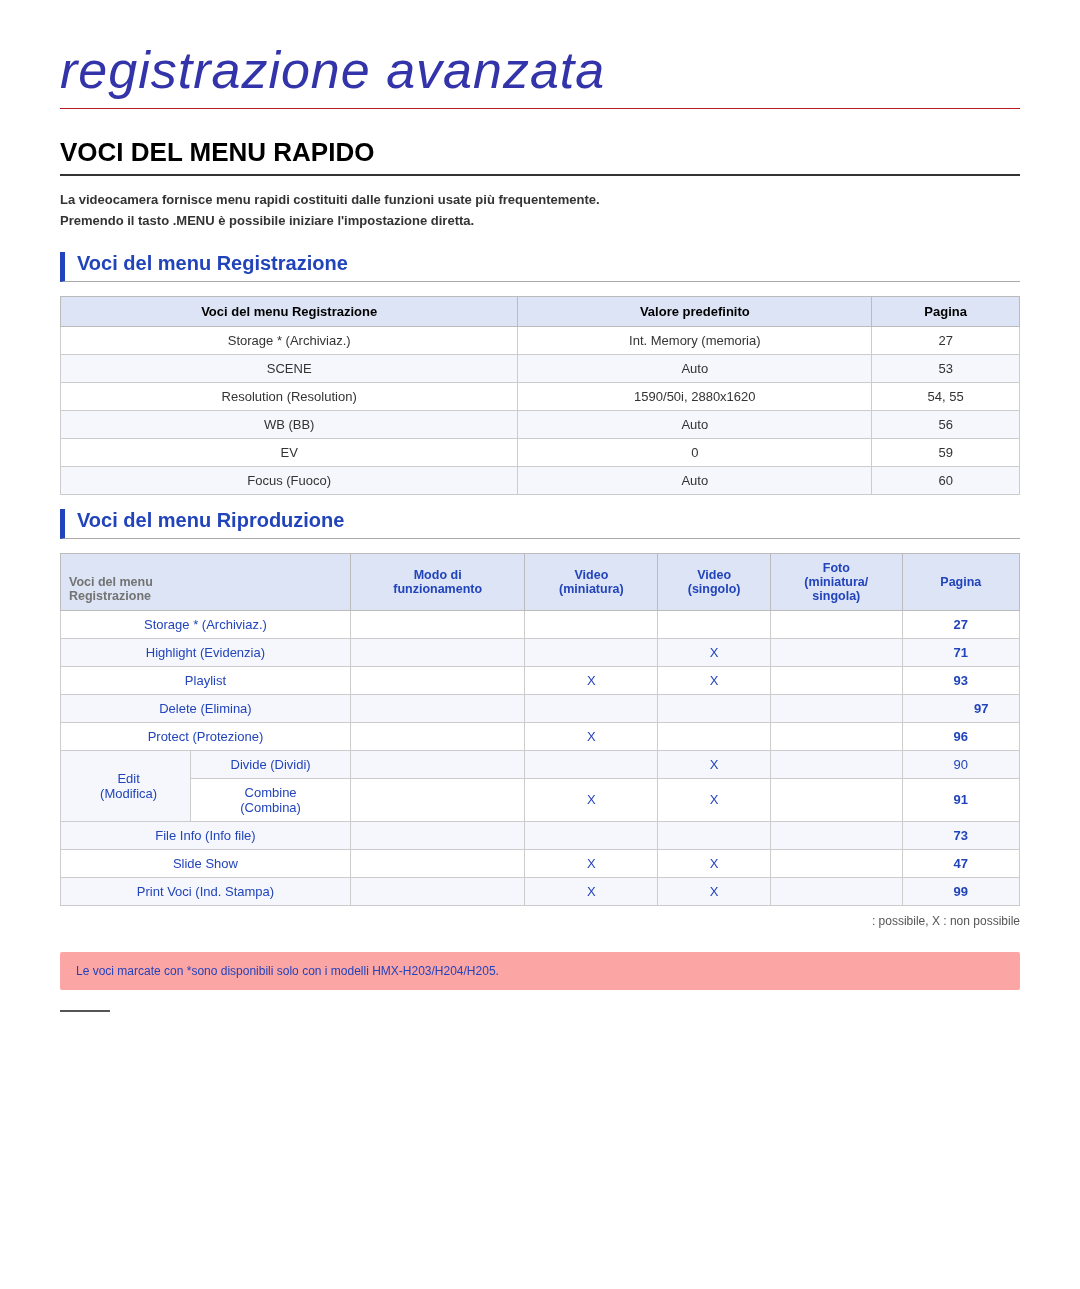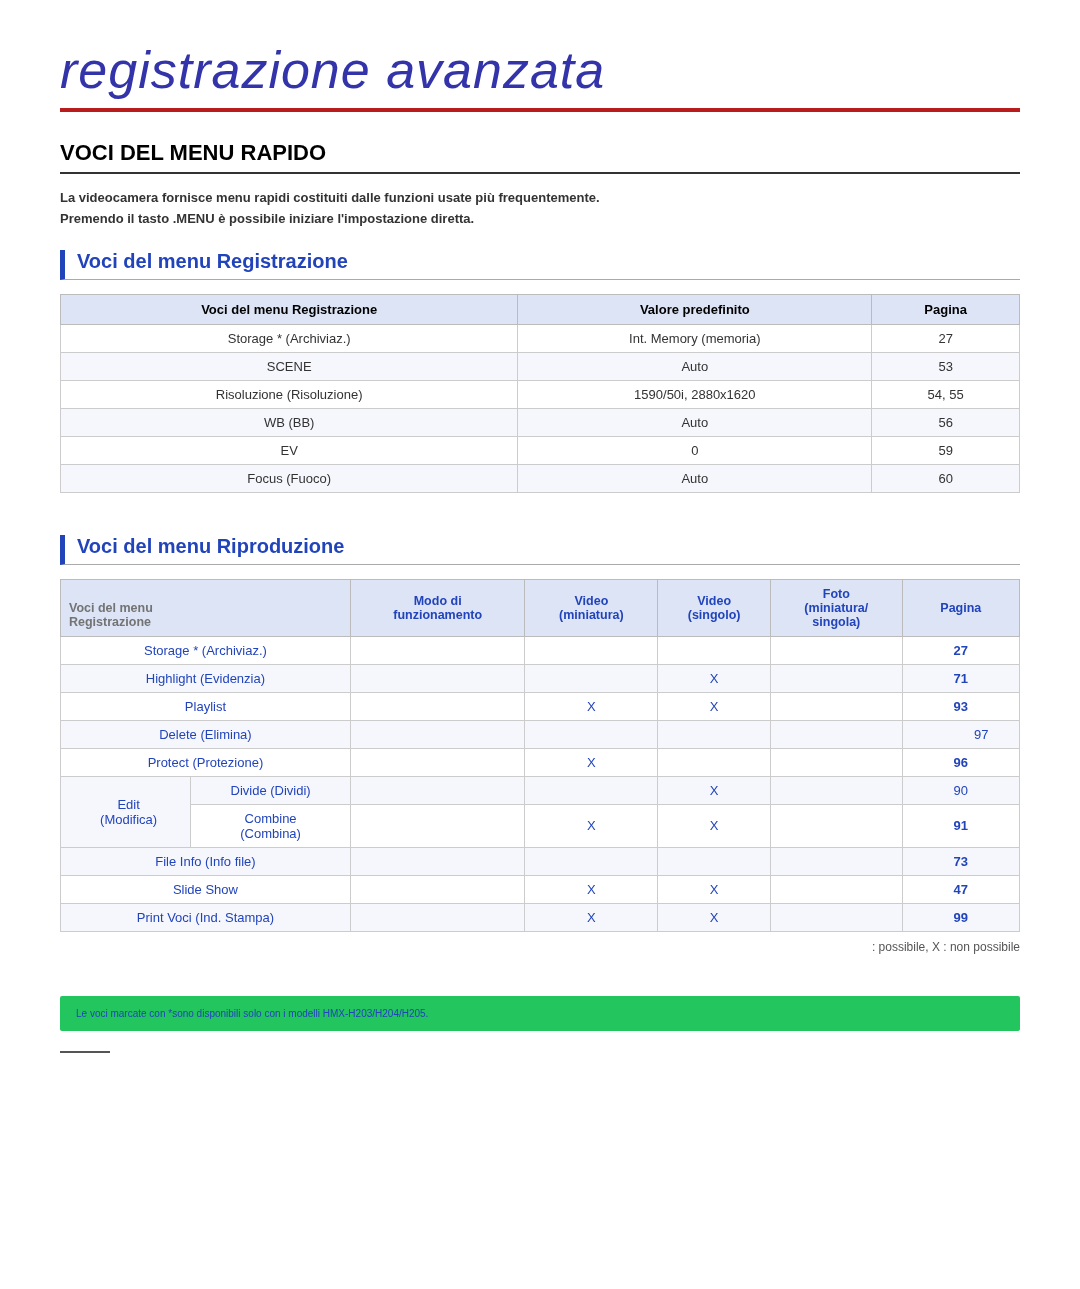--- a/index.html
+++ b/index.html
@@ -14,29 +14,29 @@
       font-size: 14px;
       color: #333;
       padding: 40px 60px;
       max-width: 1080px;
     }
 
     .page-title {
       font-size: 52px;
       font-weight: 300;
       color: #3333aa;
-      border-bottom: 4px solid #b91c1c;
+      border-bottom: 1px solid #b91c1c;
       padding-bottom: 8px;
       margin-bottom: 28px;
       font-style: italic;
       letter-spacing: 1px;
     }
 
     .section-title-main {
-      font-size: 22px;
+      font-size: 26px;
       font-weight: 900;
       color: #000;
       border-bottom: 2px solid #333;
       padding-bottom: 6px;
       margin-bottom: 14px;
     }
 
     .section-description {
       font-size: 13px;
       color: #333;
@@ -53,21 +53,21 @@
       font-weight: bold;
       color: #2244bb;
       border-bottom: 1px solid #aaa;
       padding-bottom: 6px;
       margin-bottom: 14px;
       padding-left: 12px;
       border-left: 5px solid #2244bb;
     }
 
     .subsection-block {
-      margin-bottom: 42px;
+      margin-bottom: 14px;
     }
 
     table {
       width: 100%;
       border-collapse: collapse;
       font-size: 13px;
       margin-bottom: 8px;
     }
 
     
@@ -125,23 +125,23 @@
 
     .note-text {
       text-align: right;
       font-size: 12px;
       color: #555;
       margin-top: 4px;
       margin-bottom: 12px;
     }
 
     .footnote-box {
-      background: #22c55e;
+      background: #fca5a5;
       padding: 12px 16px;
-      font-size: 10px;
+      font-size: 12px;
       color: #2244bb;
       margin-top: 24px;
       border-radius: 2px;
     }
 
     .bottom-line {
       border-top: 2px solid #555;
       margin-top: 20px;
       width: 50px;
     }
@@ -173,21 +173,21 @@
           <td>Storage * (Archiviaz.)</td>
           <td>Int. Memory (memoria)</td>
           <td>27</td>
         </tr>
         <tr>
           <td>SCENE</td>
           <td>Auto</td>
           <td>53</td>
         </tr>
         <tr>
-          <td>Risoluzione (Risoluzione)</td>
+          <td>Resolution (Resolution)</td>
           <td>1590/50i, 2880x1620</td>
           <td>54, 55</td>
         </tr>
         <tr>
           <td>WB (BB)</td>
           <td>Auto</td>
           <td>56</td>
         </tr>
         <tr>
           <td>EV</td>
@@ -242,21 +242,21 @@
           <td>X</td>
           <td></td>
           <td style="font-weight: bold;">93</td>
         </tr>
         <tr>
           <td colspan="2">Delete (Elimina)</td>
           <td></td>
           <td></td>
           <td></td>
           <td></td>
-          <td style="font-weight: normal; padding-left: 47px;">97</td>
+          <td style="font-weight: bold; padding-left: 47px;">97</td>
         </tr>
         <tr>
           <td colspan="2">Protect (Protezione)</td>
           <td></td>
           <td>X</td>
           <td></td>
           <td></td>
           <td style="font-weight: bold;">96</td>
         </tr>
         <tr>

